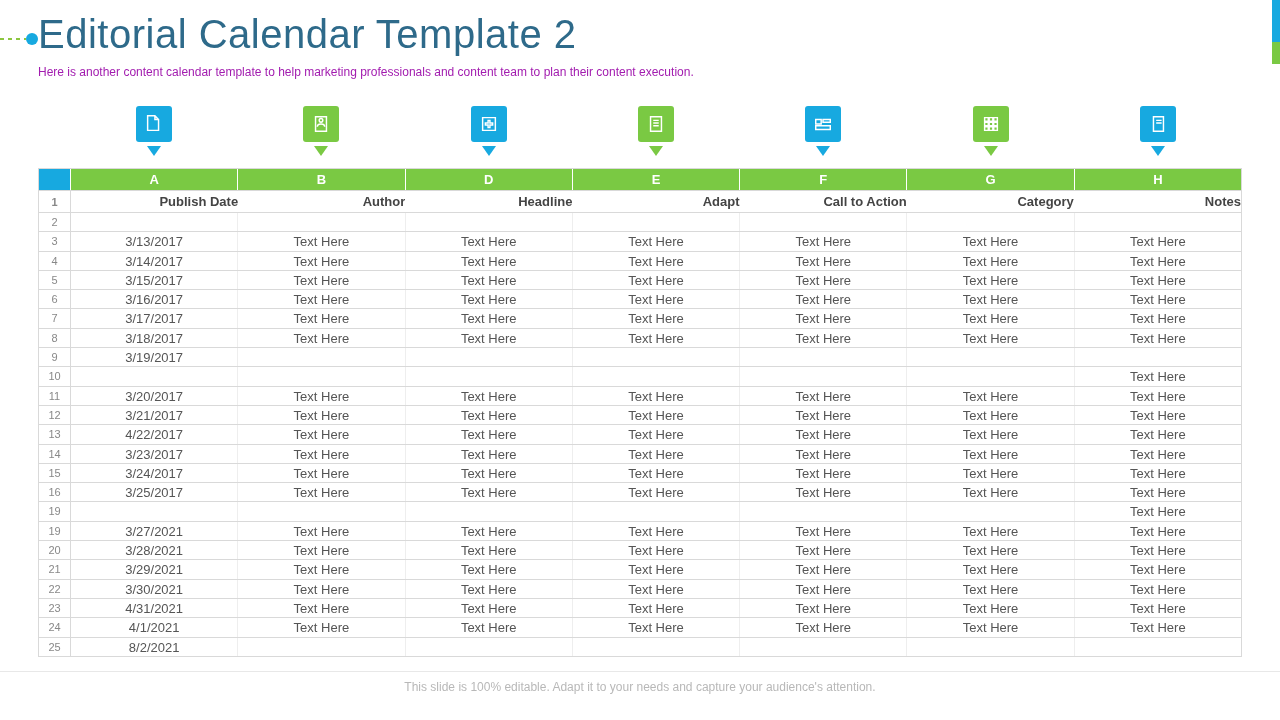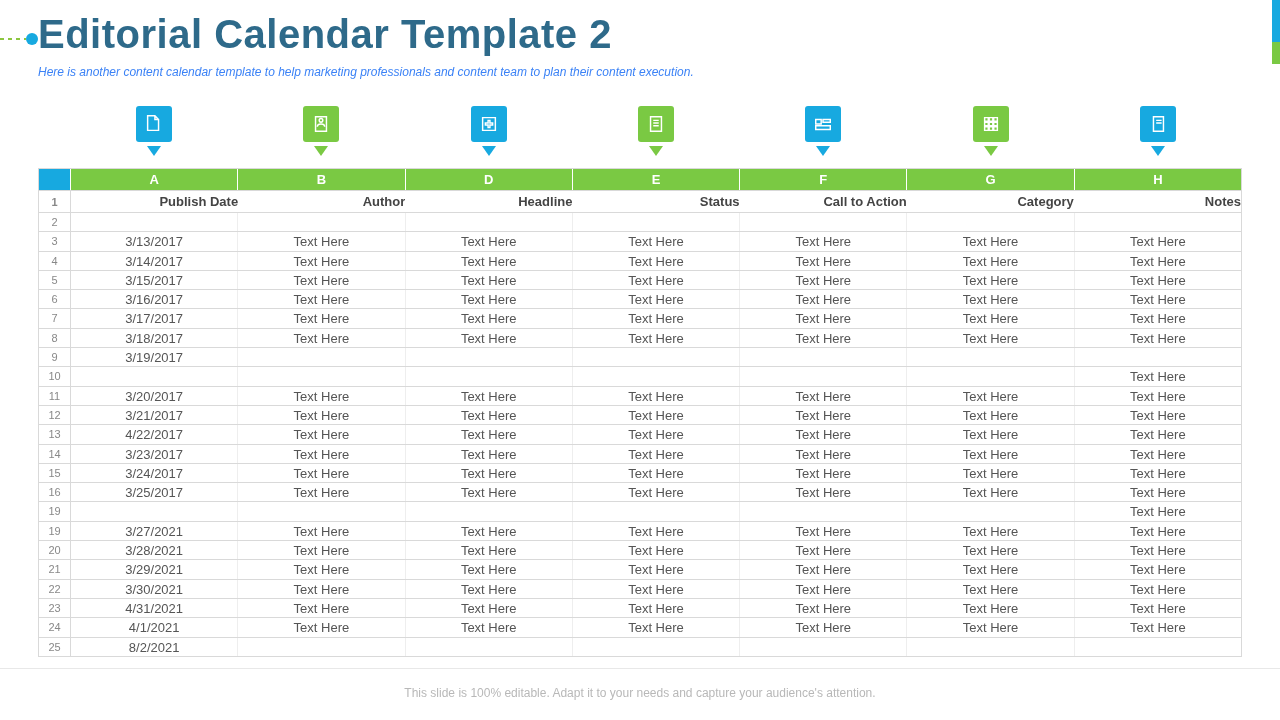--- a/index.html
+++ b/index.html
@@ -1,22 +1,22 @@
 <!DOCTYPE html>
 <html><head>
 <meta charset="utf-8">
 <style>
   * { box-sizing: border-box; margin: 0; padding: 0; }
   body { width: 1280px; height: 720px; font-family: Arial, Helvetica, sans-serif; background: #fff; position: relative; overflow: hidden; }
 
   
   .title-decor { position: absolute; left: 0; top: 38px; width: 26px; height: 2px; background: repeating-linear-gradient(90deg,#8cc63f 0 4px,transparent 4px 8px); }
   .title-dot { position:absolute; left:26px; top:33px; width:12px; height:12px; border-radius:50%; background:#17a9e0; }
-  h1.title { position:absolute; left:38px; top:12px; font-size:40px; font-weight:700; color:#2e6a8a; letter-spacing:.5px; }
-  .subtitle { position:absolute; left:38px; top:65px; font-size:12px; color:#3b82f6;font-style:italic; }
+  h1.title { position:absolute; left:38px; top:12px; font-size:40px; font-weight:400; color:#2e6a8a; letter-spacing:.5px; }
+  .subtitle { position:absolute; left:38px; top:65px; font-size:12px; color:#a21caf; }
 
   
   .icon-row { position:absolute; left:38px; right:38px; top:106px; height:64px; display:flex; }
   .icon-row .col0 { width:32px; flex:0 0 32px; }
   .icon-row .col { flex:1; display:flex; flex-direction:column; align-items:center; }
   .icon-box { width:36px; height:36px; border-radius:3px; display:flex; align-items:center; justify-content:center; }
   .icon-box.blue { background:#17a9e0; }
   .icon-box.green{ background:#7ac943; }
   .icon-box svg { width:20px; height:20px; fill:#fff; }
   .pointer { width:0; height:0; border-left:7px solid transparent; border-right:7px solid transparent; margin-top:4px; }
@@ -30,21 +30,21 @@
   .row .cell { flex:1; text-align:center; border-right:1px solid #eee; overflow:hidden; white-space:nowrap; }
   .row .cell:last-child { border-right:none; }
 
   .colhdr { background:#7ac943; color:#fff; font-weight:bold; height:22px; line-height:22px; }
   .colhdr .rownum { background:#17a9e0; border-right:1px solid #fff; }
   .colhdr .cell  { border-right:1px solid #fff; }
 
   .headings { font-weight:bold; color:#444; height:22px; line-height:22px; }
   .headings .cell { border-right:none;text-align:right; }
 
-  .footer { position:absolute; left:0; right:0; bottom:20px; text-align:center; font-size:12px; color:#b8b8b8; border-top:1px solid #e8e8e8; padding-top:17px; }
+  .footer { position:absolute; left:0; right:0; bottom:26px; text-align:center; font-size:12px; color:#b8b8b8; border-top:1px solid #e8e8e8; padding-top:8px; }
 
   .corner-accent { position:absolute; right:0; top:0; width:8px; height:42px; background:#17a9e0; }
   .corner-accent::after{content:"";position:absolute;right:0;top:42px;width:8px;height:22px;background:#7ac943;}
 </style>
 </head>
 <body>
 
 <div class="corner-accent"></div>
 <div class="title-decor"></div>
 <div class="title-dot"></div>
@@ -120,21 +120,21 @@
       <div class="cell">E</div>
       <div class="cell">F</div>
       <div class="cell">G</div>
       <div class="cell">H</div>
     </div>
 <div class="row headings">
       <div class="rownum">1</div>
       <div class="cell">Publish Date</div>
       <div class="cell">Author</div>
       <div class="cell">Headline</div>
-      <div class="cell">Status</div>
+      <div class="cell">Adapt</div>
       <div class="cell">Call to Action</div>
       <div class="cell">Category</div>
       <div class="cell">Notes</div>
     </div>
     <div class="row">
       <div class="rownum">2</div>
       <div class="cell"></div>
       <div class="cell"></div>
       <div class="cell"></div>
       <div class="cell"></div>

